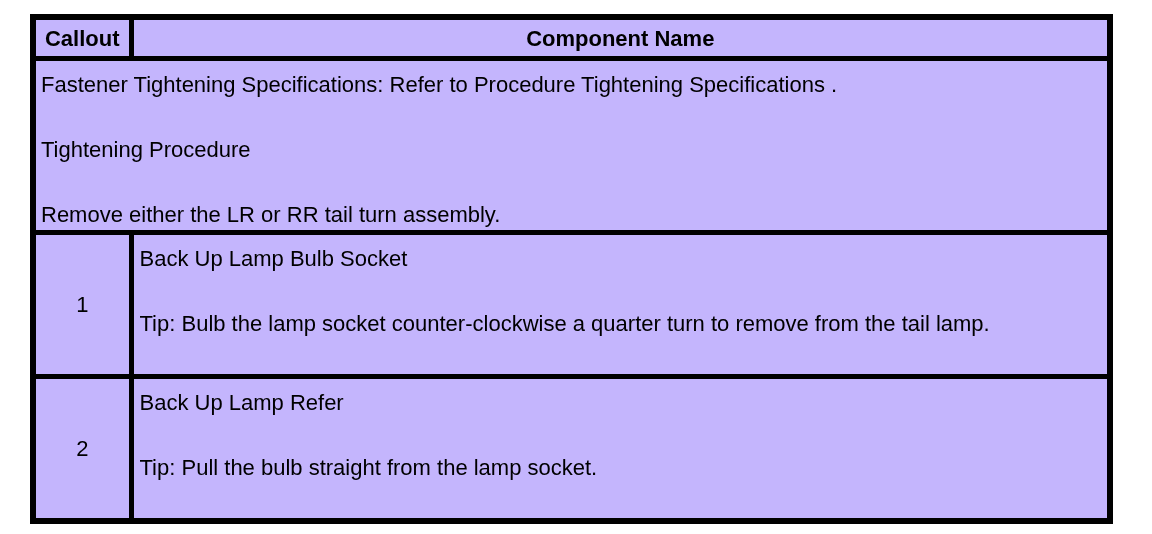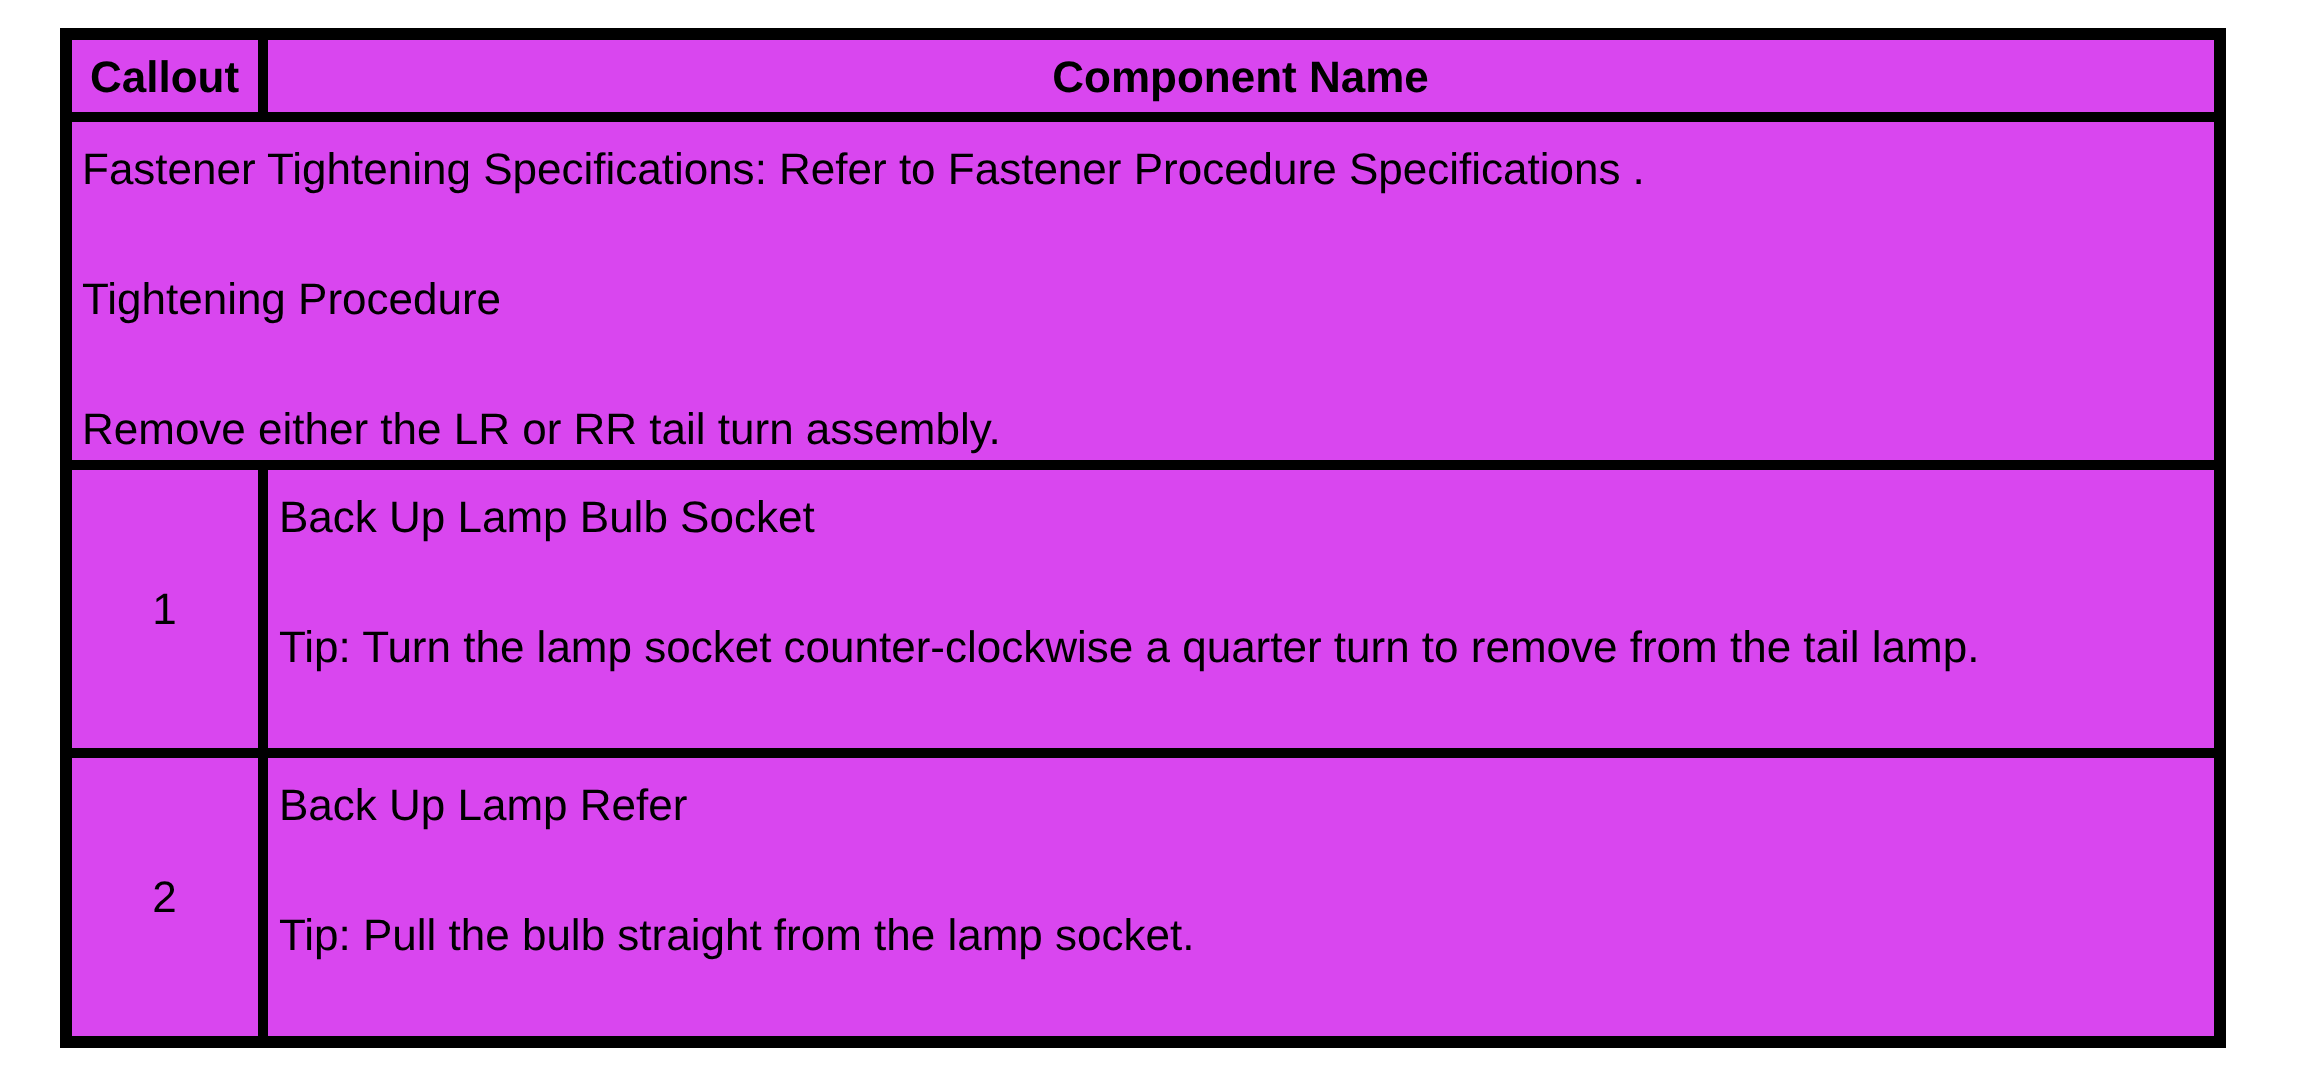--- a/index.html
+++ b/index.html
@@ -17,21 +17,21 @@
     color: #000000;
   }
   table.doc-table {
     position: absolute;
     left: 30px;
     top: 14px;
     width: 1083px;
     height: 506px;
     border-collapse: collapse;
     table-layout: fixed;
-    background: #d946ef;
+    background: #c4b5fd;
     font-size: 22px;
     line-height: 25px;
     border: 6px solid #000000;
   }
   table.doc-table th,
   table.doc-table td {
     border: 5px solid #000000;
     overflow: hidden;
   }
   col.callout-col { width: 98px; }
@@ -76,31 +76,31 @@
       <col>
     </colgroup>
     <tbody>
       <tr>
         <th class="hdr">Callout</th>
         <th class="hdr">Component Name</th>
       </tr>
 
       <tr>
         <td class="preamble-cell" colspan="2">
-          <p class="para"><span class="b">Fastener Tightening Specifications</span><span>: Refer to Fastener Procedure Specifications .</span></p>
+          <p class="para"><span class="b">Fastener Tightening Specifications</span><span>: Refer to Procedure Tightening Specifications .</span></p>
           <p class="para"><span class="b">Tightening Procedure</span></p>
           <p class="para last">Remove either the LR or RR tail turn assembly.</p>
         </td>
       </tr>
 
       <tr>
         <td class="item-callout">1</td>
         <td class="item-component">
           <p class="para">Back Up Lamp Bulb Socket</p>
-          <p class="para last"><span class="b">Tip:</span><span> Turn the lamp socket counter-clockwise a quarter turn to remove from the tail lamp.</span></p>
+          <p class="para last"><span class="b">Tip:</span><span> Bulb the lamp socket counter-clockwise a quarter turn to remove from the tail lamp.</span></p>
         </td>
       </tr>
 
       <tr>
         <td class="item-callout">2</td>
         <td class="item-component">
           <p class="para">Back Up Lamp Refer</p>
           <p class="para last"><span class="b">Tip:</span><span> Pull the bulb straight from the lamp socket.</span></p>
         </td>
       </tr>

